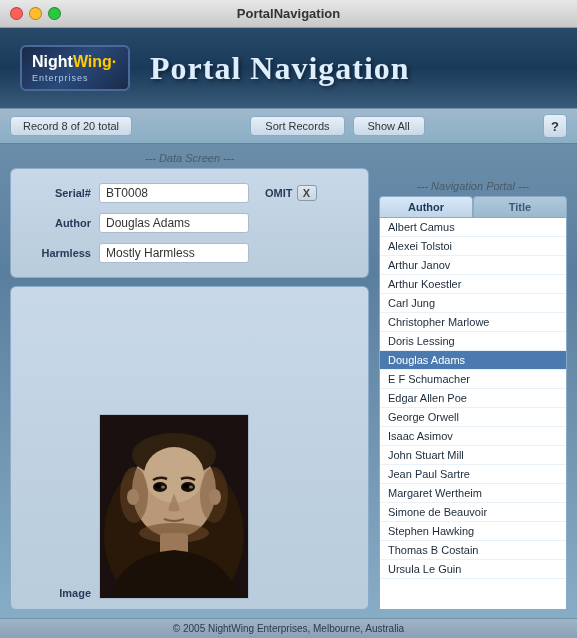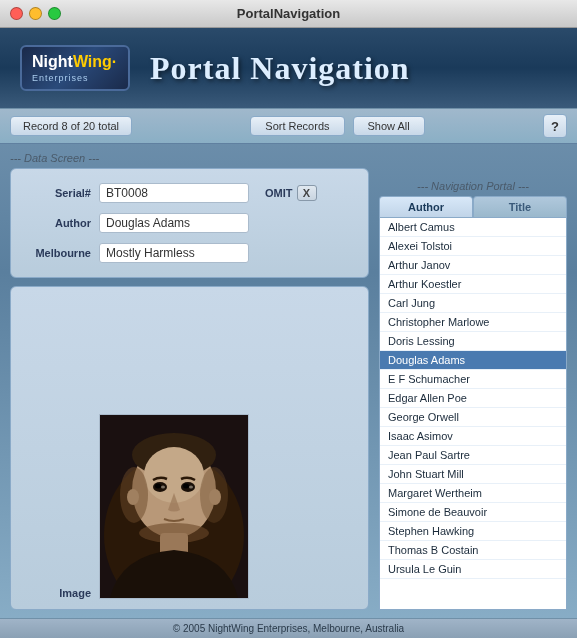--- a/index.html
+++ b/index.html
@@ -160,20 +160,21 @@
     }
 
     
     .data-screen {
       flex: 1;
       display: flex;
       flex-direction: column;
       gap: 0;
     }
     .section-label {
+      text-align: center;
       font-size: 11px;
       color: #4a5a6a;
       margin-bottom: 4px;
       font-style: italic;
     }
     .data-form {
       background: linear-gradient(to bottom, #c8d8e8 0%, #b8ccdc 100%);
       border: 1px solid #8aaac8;
       border-radius: 6px;
       padding: 14px 12px;
@@ -376,21 +377,21 @@
           <span class="form-label">Serial#</span>
           <input class="form-input" type="text" value="BT0008" style="">
           <span class="omit-label">OMIT</span>
           <div class="omit-btn">X</div>
         </div>
         <div class="form-row">
           <span class="form-label">Author</span>
           <input class="form-input" type="text" value="Douglas Adams" style="">
         </div>
         <div class="form-row">
-          <span class="form-label">Melbourne</span>
+          <span class="form-label">Harmless</span>
           <input class="form-input" type="text" value="Mostly Harmless" style="">
         </div>
       </div>
 
       <div class="image-section">
         <span class="image-label">Image</span>
         <div class="image-frame">
 
           <svg width="148" height="183" viewBox="0 0 148 183">
             <defs>
@@ -460,22 +461,22 @@
             <li class="nav-item">Arthur Janov</li>
             <li class="nav-item">Arthur Koestler</li>
             <li class="nav-item">Carl Jung</li>
             <li class="nav-item">Christopher Marlowe</li>
             <li class="nav-item">Doris Lessing</li>
             <li class="nav-item selected">Douglas Adams</li>
             <li class="nav-item">E F Schumacher</li>
             <li class="nav-item">Edgar Allen Poe</li>
             <li class="nav-item">George Orwell</li>
             <li class="nav-item">Isaac Asimov</li>
+            <li class="nav-item">John Stuart Mill</li>
             <li class="nav-item">Jean Paul Sartre</li>
-            <li class="nav-item">John Stuart Mill</li>
             <li class="nav-item">Margaret Wertheim</li>
             <li class="nav-item">Simone de Beauvoir</li>
             <li class="nav-item">Stephen Hawking</li>
             <li class="nav-item">Thomas B Costain</li>
             <li class="nav-item">Ursula Le Guin</li>
           </ul>
       </div>
     </div>
 
   </div>

